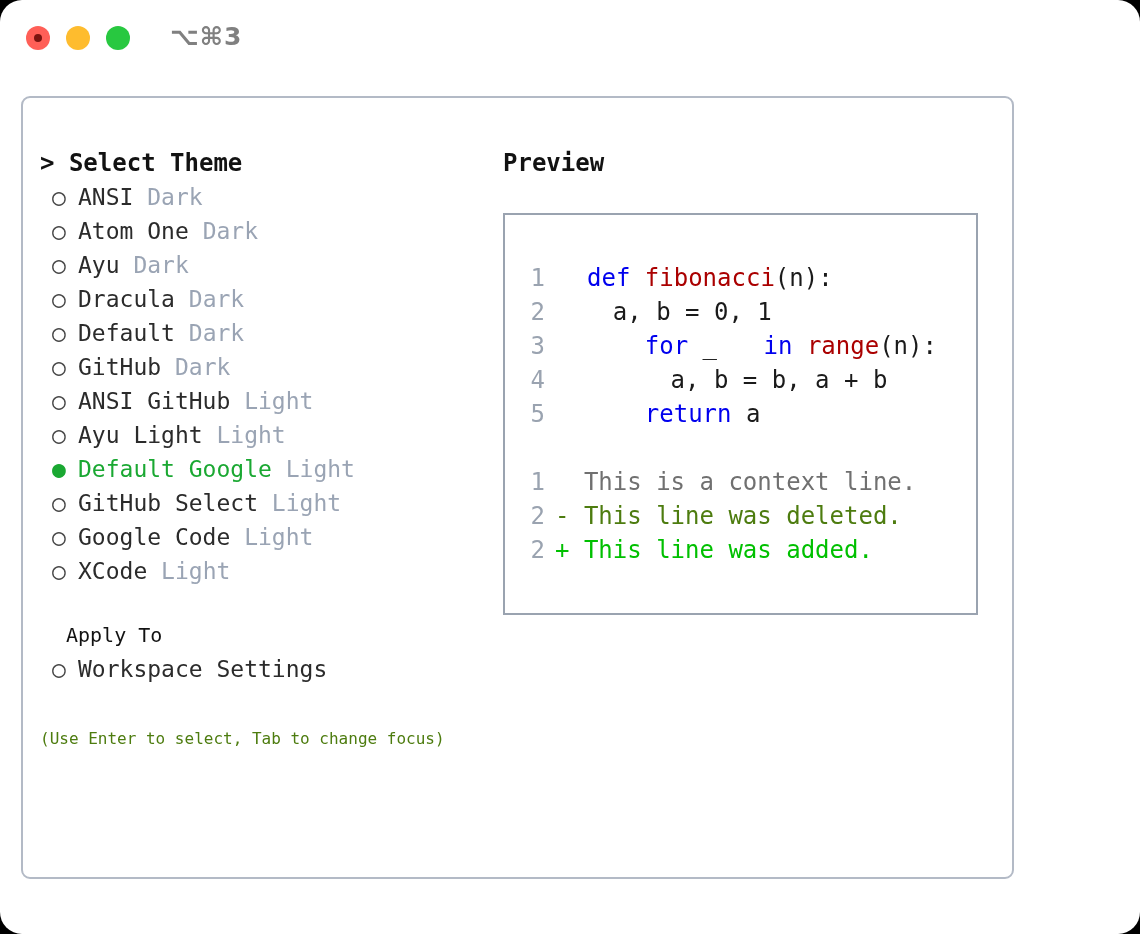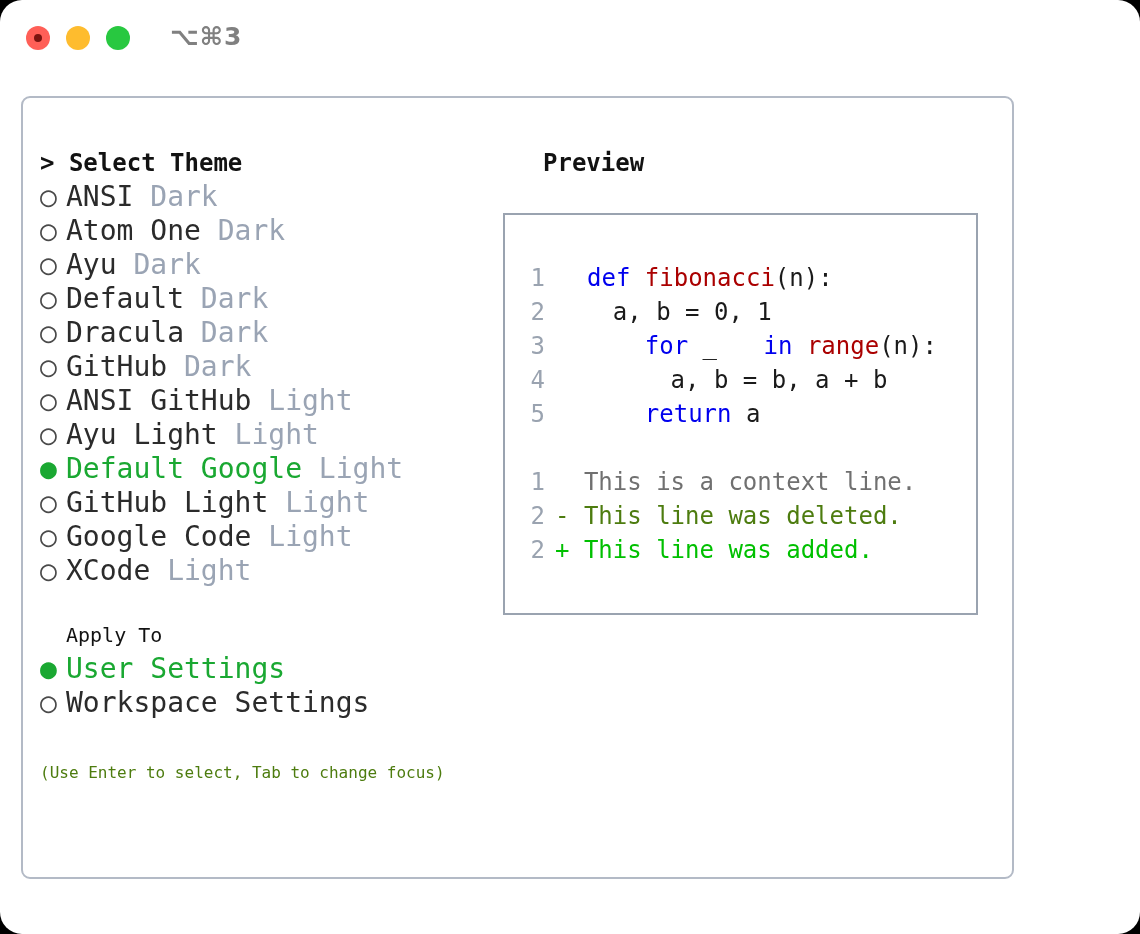--- a/index.html
+++ b/index.html
@@ -89,23 +89,24 @@
     line-height: 34px;
     font-size: 24px;
     font-weight: bold;
     color: #121212;
     white-space: pre;
   }
 
   .opt-row {
     height: 34px;
     line-height: 34px;
-    font-size: 28px;
+    font-size: 23px;
     color: #2b2b2b;
     white-space: pre;
+    margin-left: 12px;
   }
   .bullet {
     display: inline-block;
     width: 26px;
     color: #4a4a4a;
   }
   .bullet.on {
     color: #1aa832;
   }
   .opt-row.selected .opt-label { color: #1aa832; }
@@ -138,21 +139,20 @@
     left: 480px;
     top: 48px;
     width: 490px;
   }
   .preview-title {
     font-size: 24px;
     font-weight: bold;
     color: #121212;
     height: 34px;
     line-height: 34px;
-    margin-left: 40px;
   }
   .preview-box {
     margin-top: 33px;
     width: 475px;
     height: 402px;
     border: 2px solid #9aa3b0;
     background: #ffffff;
     box-sizing: border-box;
     position: relative;
   }
@@ -192,36 +192,35 @@
   </div>
 
   <div class="panel">
 
     <div class="left-col">
       <div class="hdr-row">&gt; Select Theme</div>
       <div id="theme-options">
           <div class="opt-row"><span class="bullet">○</span><span class="opt-label">ANSI</span><span class="opt-tag"> Dark</span></div>
           <div class="opt-row"><span class="bullet">○</span><span class="opt-label">Atom One</span><span class="opt-tag"> Dark</span></div>
           <div class="opt-row"><span class="bullet">○</span><span class="opt-label">Ayu</span><span class="opt-tag"> Dark</span></div>
+          <div class="opt-row"><span class="bullet">○</span><span class="opt-label">Dracula</span><span class="opt-tag"> Dark</span></div>
           <div class="opt-row"><span class="bullet">○</span><span class="opt-label">Default</span><span class="opt-tag"> Dark</span></div>
-          <div class="opt-row"><span class="bullet">○</span><span class="opt-label">Dracula</span><span class="opt-tag"> Dark</span></div>
           <div class="opt-row"><span class="bullet">○</span><span class="opt-label">GitHub</span><span class="opt-tag"> Dark</span></div>
           <div class="opt-row"><span class="bullet">○</span><span class="opt-label">ANSI GitHub</span><span class="opt-tag"> Light</span></div>
           <div class="opt-row"><span class="bullet">○</span><span class="opt-label">Ayu Light</span><span class="opt-tag"> Light</span></div>
           <div class="opt-row selected"><span class="bullet on">●</span><span class="opt-label">Default Google</span><span class="opt-tag"> Light</span></div>
-          <div class="opt-row"><span class="bullet">○</span><span class="opt-label">GitHub Light</span><span class="opt-tag"> Light</span></div>
+          <div class="opt-row"><span class="bullet">○</span><span class="opt-label">GitHub Select</span><span class="opt-tag"> Light</span></div>
           <div class="opt-row"><span class="bullet">○</span><span class="opt-label">Google Code</span><span class="opt-tag"> Light</span></div>
           <div class="opt-row"><span class="bullet">○</span><span class="opt-label">XCode</span><span class="opt-tag"> Light</span></div>
         </div>
 
       <div class="spacer-sm"></div>
 
       <div class="section-label">Apply To</div>
       <div id="apply-options">
-          <div class="opt-row selected"><span class="bullet on">●</span><span class="opt-label">User Settings</span></div>
           <div class="opt-row"><span class="bullet">○</span><span class="opt-label">Workspace Settings</span></div>
         </div>
 
       <div class="spacer-md"></div>
 
       <div class="hint">(Use Enter to select, Tab to change focus)</div>
     </div>
 
     <div class="right-col">
       <div class="preview-title">Preview</div>

